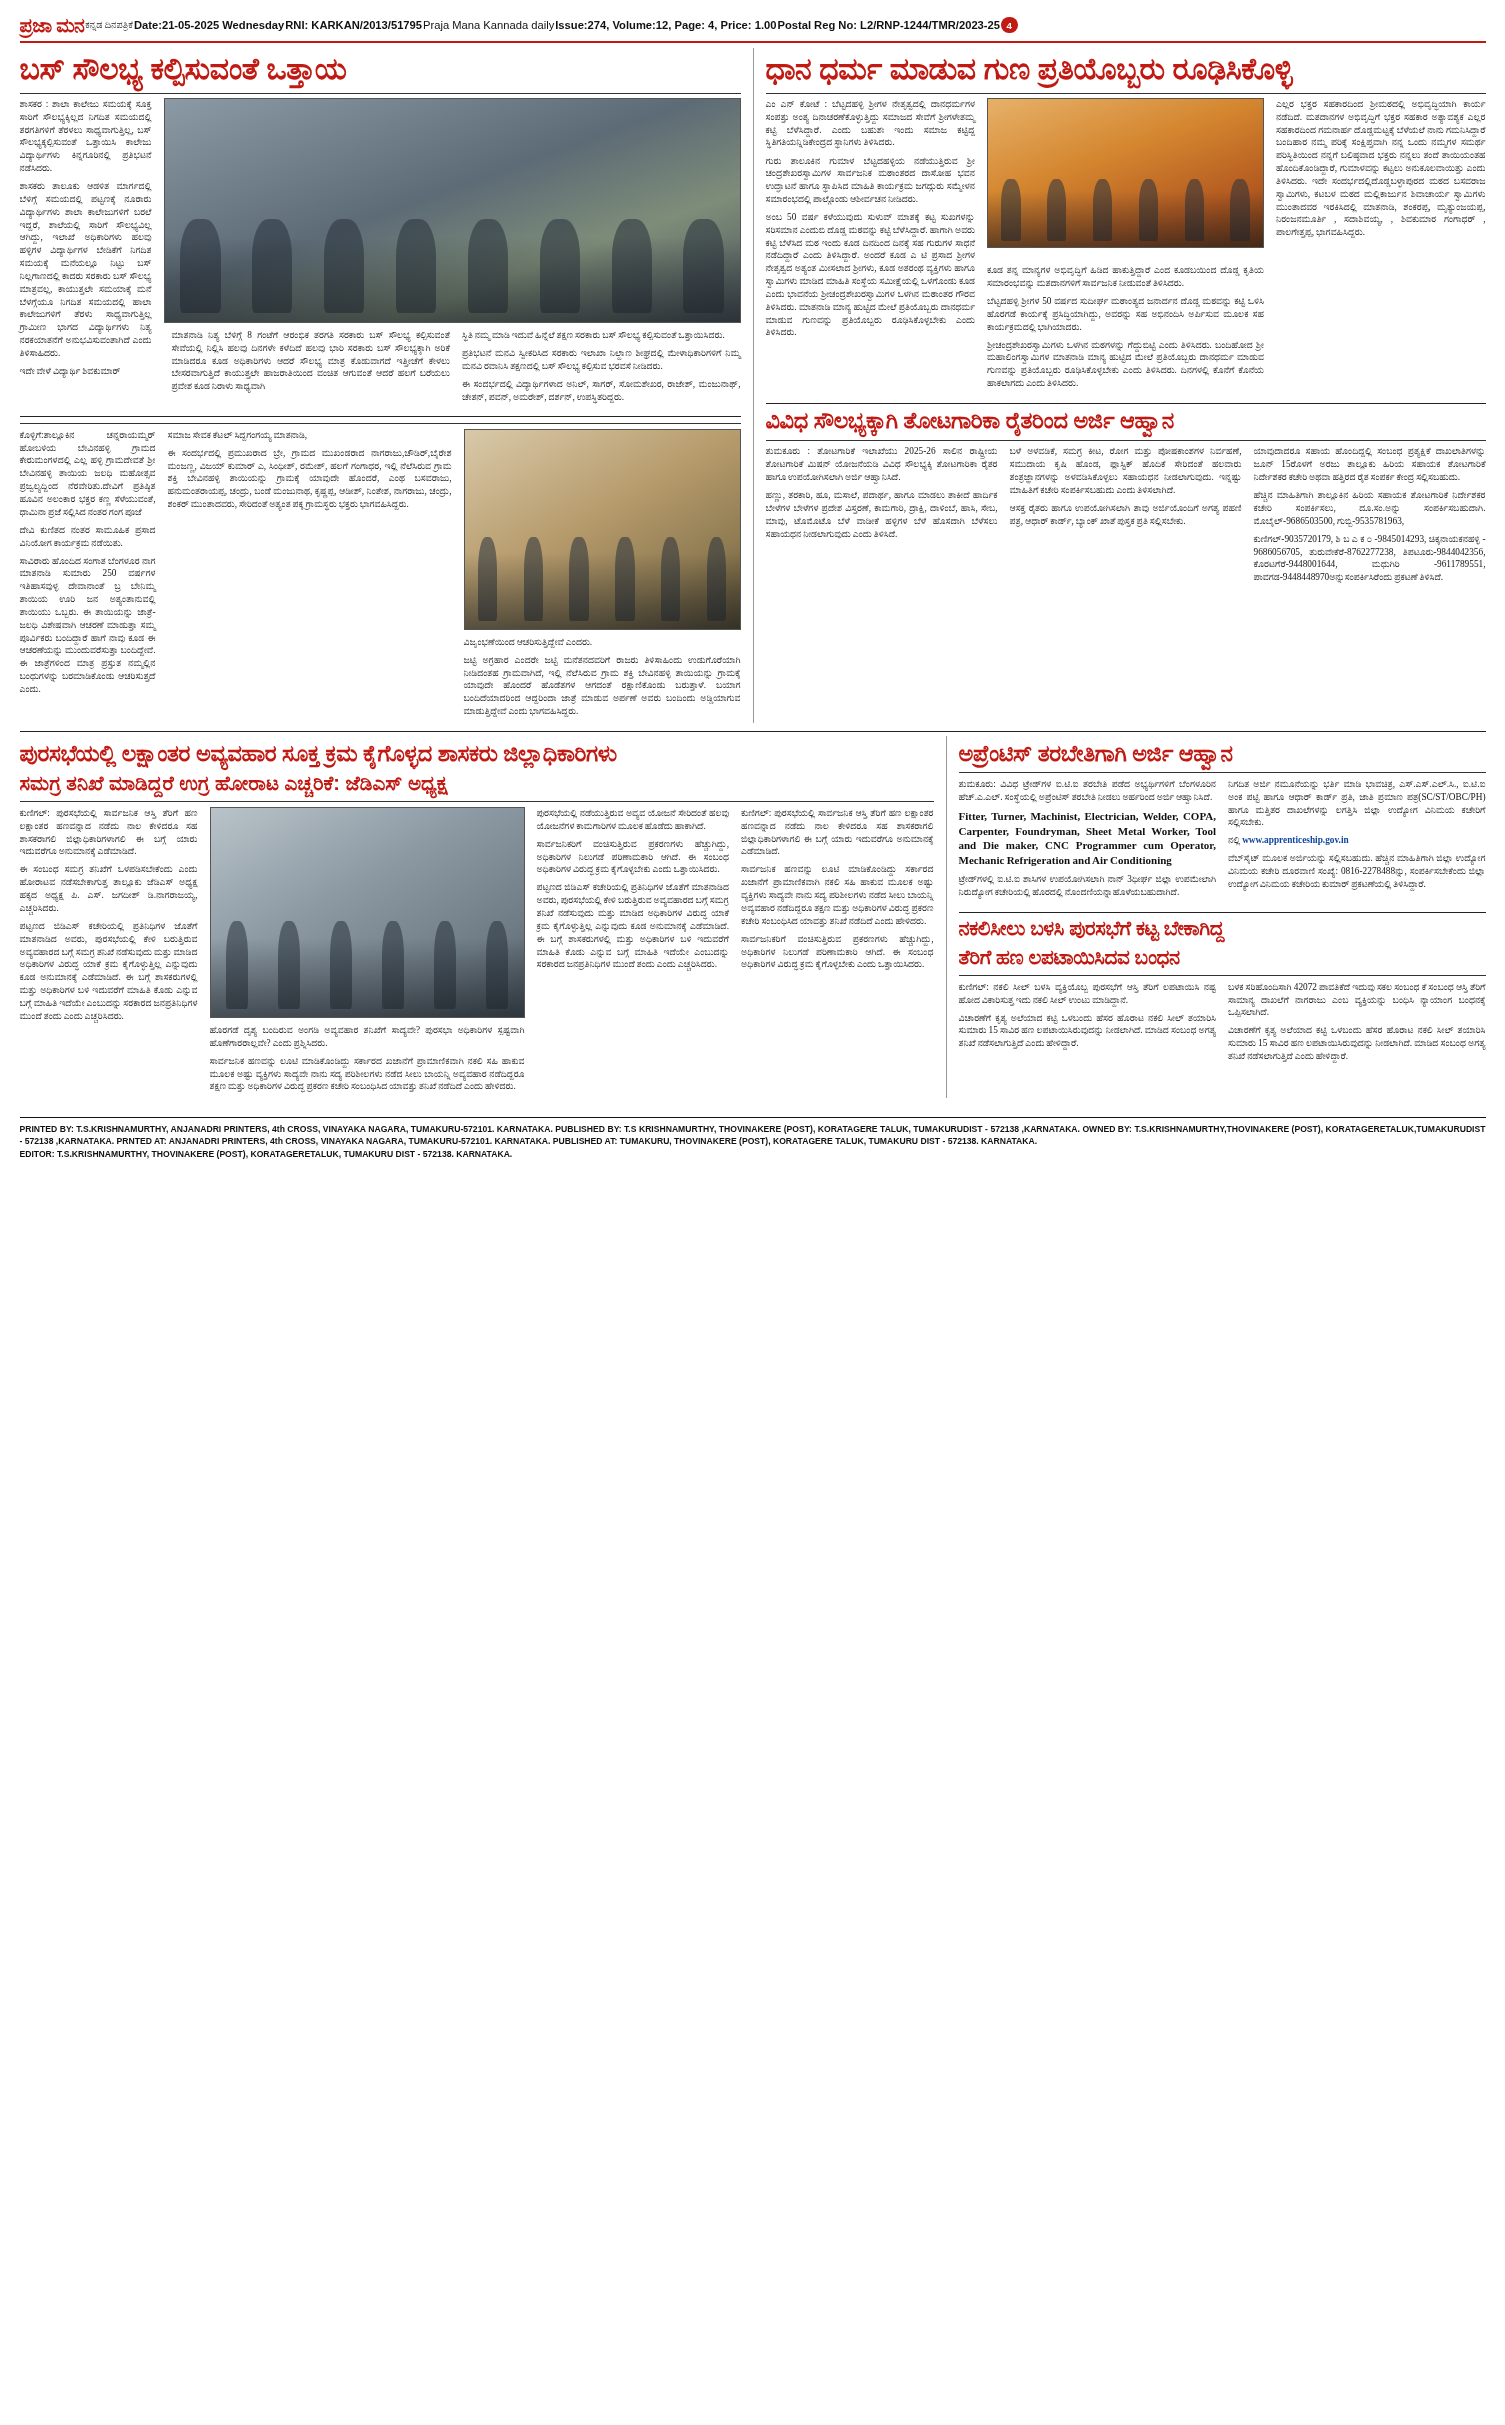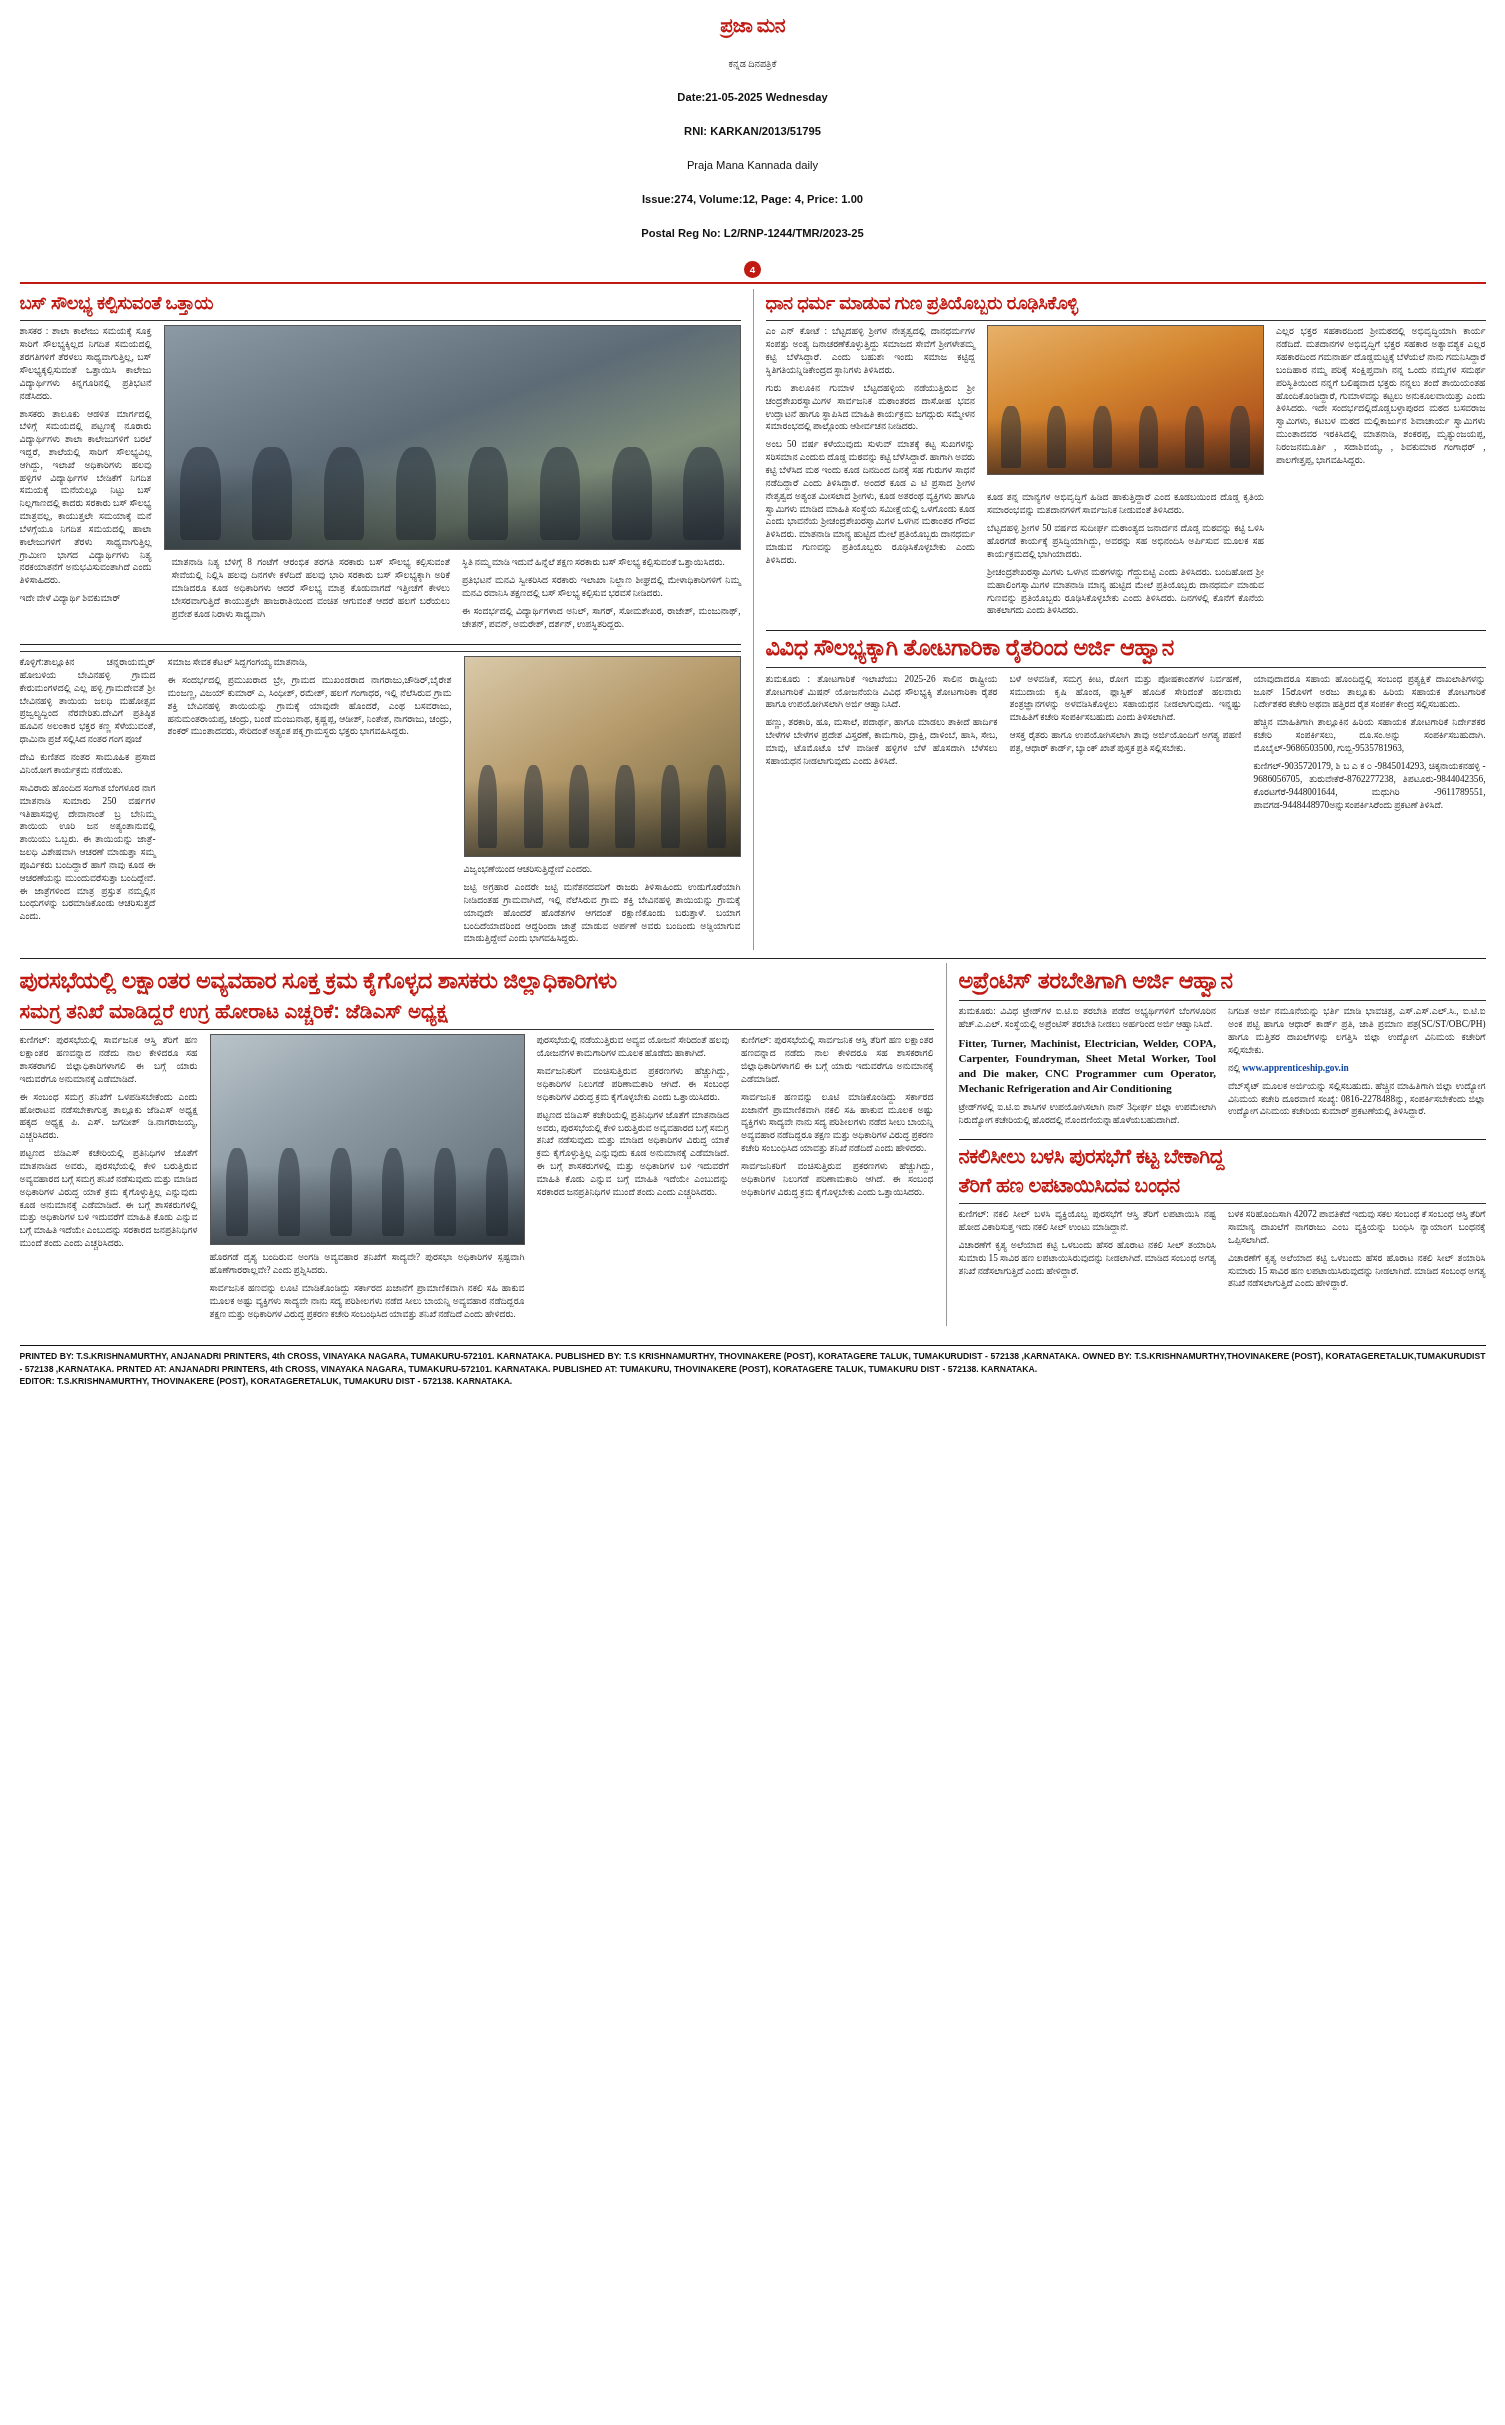--- a/index.html
+++ b/index.html
@@ -14,25 +14,24 @@
     width: 1505px;
     min-height: 2426px;
     padding: 13.5px 19.5px 7.5px 19.5px;
     position: relative;
   }
 
   
   .masthead {
     display:flex;
     align-items:center;
-    gap:22px;
+    gap:1px;
     border-bottom: 2.2px solid #c01a12;
     padding-bottom: 4.5px;
     margin-bottom: 4.5px;
-    flex-direction: column;
   }
   .logo-ka {
     font-family: "Liberation Sans", sans-serif;
     font-weight: bold;
     font-size: 19.5px;
     color: #c01a12;
     letter-spacing: -0.7px;
     white-space: nowrap;
   }
   .logo-sub {
@@ -58,21 +57,21 @@
     font-size: 9.7px;
     font-weight: bold;
     display:flex; align-items:center; justify-content:center;
   }
 
   
   .headline {
     color: #c01a12;
     font-family: "Liberation Sans", sans-serif;
     font-weight: bold;
-    font-size: 18px;
+    font-size: 30px;
     line-height: 1.15;
     margin: 4.5px 0 6px 0;
     letter-spacing: -0.4px;
   }
   .headline.sm { font-size: 22.5px; }
   .headline.xs { font-size: 20px; }
   .sub-headline {
     color: #c01a12;
     font-family: "Liberation Sans", sans-serif;
     font-weight: bold;

